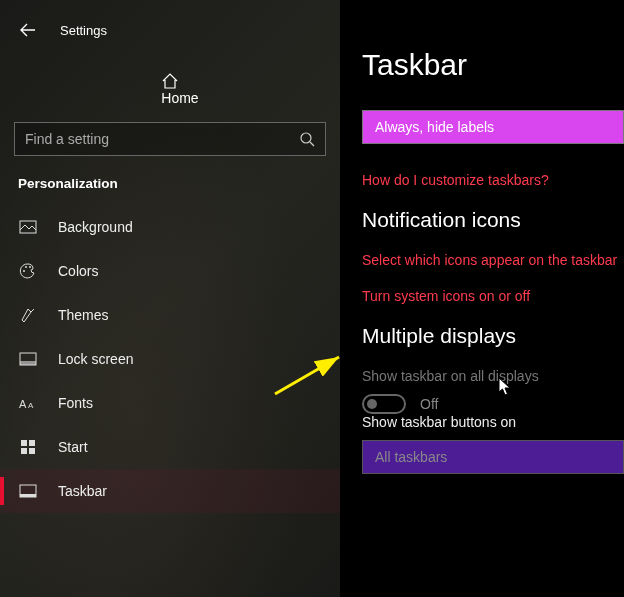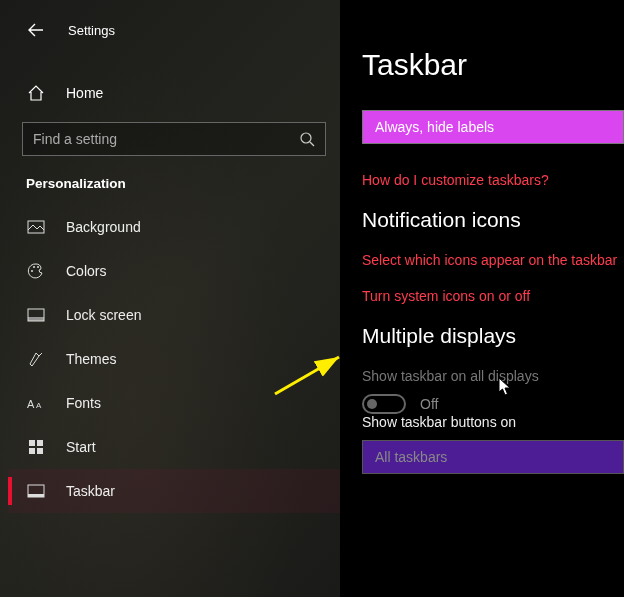--- a/index.html
+++ b/index.html
@@ -14,21 +14,21 @@
   background: #000;
   color: #fff;
   overflow: hidden;
   display: flex;
   position: relative;
 }
 .sidebar {
   width: 340px;
   height: 100%;
   background: linear-gradient(135deg, #1a1a18 0%, #252520 50%, #1a1a18 100%);
-  padding: 14px 0 0 8px;
+  padding: 14px 0 0 0;
   position: relative;
 }
 .sidebar::before {
   content: "";
   position: absolute;
   inset: 0;
   background: radial-gradient(ellipse at 40% 70%, rgba(60,55,40,0.35), transparent 60%);
   pointer-events: none;
 }
 .header-row {
@@ -54,20 +54,21 @@
 }
 .home-row {
   display: flex;
   align-items: center;
   padding: 0 18px;
   height: 42px;
   margin-top: 26px;
   cursor: pointer;
   position: relative;
   z-index: 1;
+  flex-direction: column;
 }
 .home-row .icon {
   width: 20px;
   display: flex;
   justify-content: center;
 }
 .home-row .label {
   margin-left: 20px;
   font-size: 14px;
 }
@@ -272,36 +273,36 @@
           <circle cx="5" cy="9" r="1" fill="#ddd"></circle>
           <circle cx="7" cy="5" r="1" fill="#ddd"></circle>
           <circle cx="11" cy="5" r="1" fill="#ddd"></circle>
         </svg>
     </span>
     <span class="label">Colors</span>
   </div>
 
   <div class="nav-item">
     <span class="icon">
+      <svg width="18" height="18" viewBox="0 0 18 18">
+          <path d="M3 14 L9 3 L12 6 L5 16 Z" stroke="#ddd" fill="none"></path>
+          <path d="M12 6 L15 3" stroke="#ddd"></path>
+        </svg>
+    </span>
+    <span class="label">Themes</span>
+  </div>
+
+  <div class="nav-item">
+    <span class="icon">
       <svg width="18" height="14" viewBox="0 0 18 14">
           <rect x="1" y="1" width="16" height="12" stroke="#ddd" fill="none"></rect>
           <rect x="1" y="9" width="16" height="4" fill="#ddd" opacity="0.6"></rect>
         </svg>
     </span>
     <span class="label">Lock screen</span>
-  </div>
-
-  <div class="nav-item">
-    <span class="icon">
-      <svg width="18" height="18" viewBox="0 0 18 18">
-          <path d="M3 14 L9 3 L12 6 L5 16 Z" stroke="#ddd" fill="none"></path>
-          <path d="M12 6 L15 3" stroke="#ddd"></path>
-        </svg>
-    </span>
-    <span class="label">Themes</span>
   </div>
 
   <div class="nav-item">
     <span class="icon">
       <svg width="18" height="15" viewBox="0 0 18 15">
           <text x="0" y="12" font-size="11" fill="#ddd" font-family="Segoe UI">A</text>
           <text x="9" y="12" font-size="8" fill="#ddd" font-family="Segoe UI">A</text>
         </svg>
     </span>
     <span class="label">Fonts</span>

